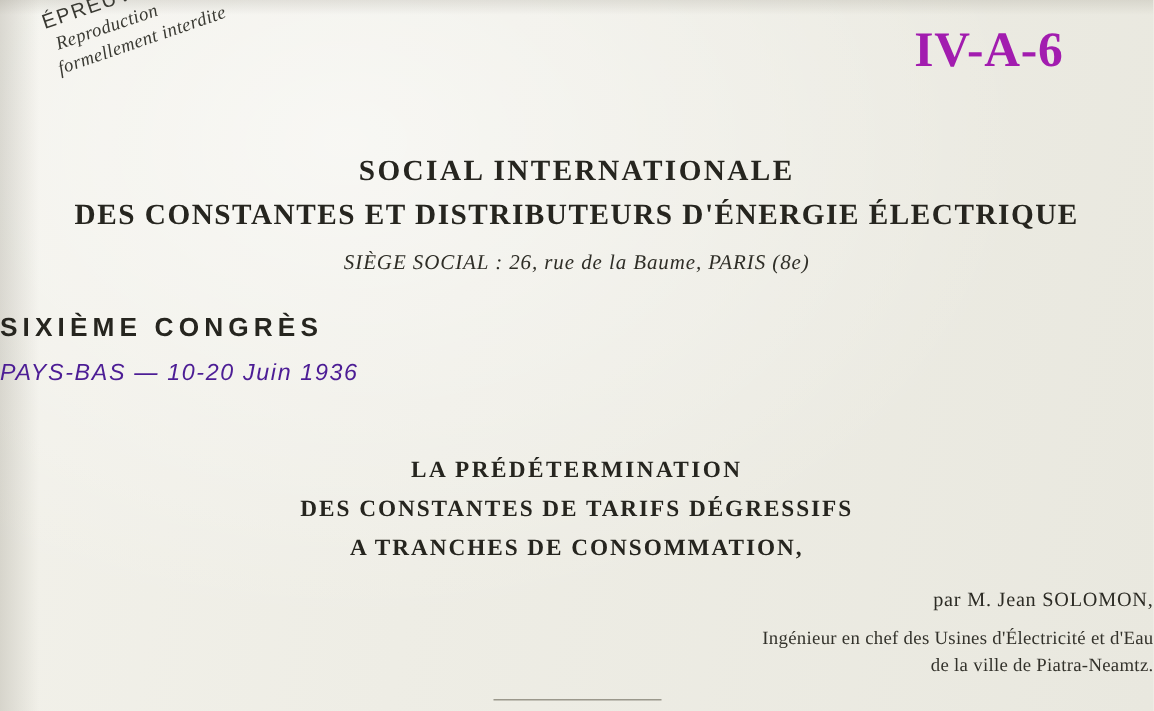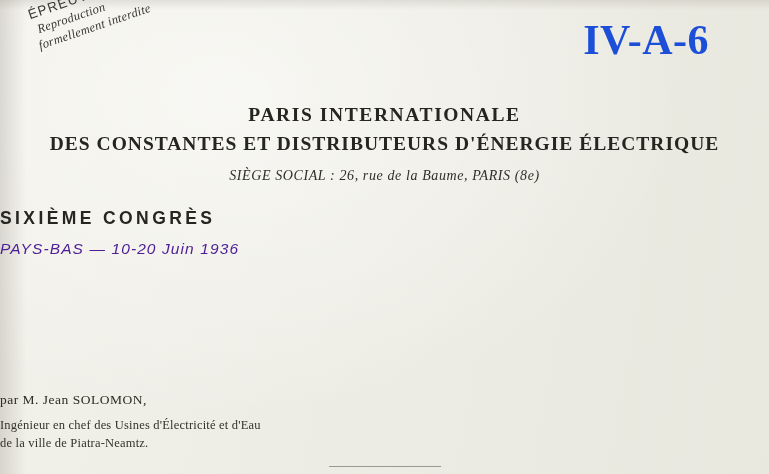--- a/index.html
+++ b/index.html
@@ -71,24 +71,24 @@
     margin-left: 0px;
     letter-spacing: 0.3px;
   }
 
   
   .doc-ref {
     position: absolute;
     right: 60px;
     top: 16px;
     font-family: "Liberation Serif", serif;
-    font-size: 42px;
+    font-size: 33px;
     font-weight: bold;
     letter-spacing: 0.5px;
-    color: #1d4ed8;
+    color: #a21caf;
   }
 
   
   .masthead {
     position: absolute;
     left: 0;
     right: 0;
     top: 104px;
     text-align: center;
   }
@@ -165,21 +165,21 @@
     font-weight: bold;
     letter-spacing: 1.3px;
     margin-top: 8px;
     color: #26251f;
   }
 
   .byline {
     position: absolute;
     left: 0; right: 0;
     top: 392px;
-    text-align: left;
+    text-align: right;
   }
   .byline .author {
     font-family: "Liberation Serif", serif;
     font-size: 13.5px;
     letter-spacing: 0.5px;
     color: #2c2b24;
   }
   .byline .affil1 {
     font-family: "Liberation Serif", serif;
     font-size: 12.5px;
@@ -217,30 +217,35 @@
 
   <div class="stamp">
     <div class="stamp-line1">ÉPREUVE</div>
     <div class="stamp-line2">Reproduction</div>
     <div class="stamp-line3">formellement interdite</div>
   </div>
 
   <div class="doc-ref">IV-A-6</div>
 
   <div class="masthead">
-    <div class="org-line1">PARIS INTERNATIONALE</div>
+    <div class="org-line1">SOCIAL INTERNATIONALE</div>
     <div class="org-line2">DES CONSTANTES ET DISTRIBUTEURS D'ÉNERGIE ÉLECTRIQUE</div>
     <div class="org-address">SIÈGE SOCIAL : 26, rue de la Baume, PARIS (8e)</div>
   </div>
 
   <div class="congress">
     <div class="congress-title">SIXIÈME CONGRÈS</div>
     <div class="congress-sub">PAYS-BAS — 10-20 Juin 1936</div>
   </div>
 
+  <div class="paper-title">
+    <div class="t1">LA PRÉDÉTERMINATION</div>
+    <div class="t2">DES CONSTANTES DE TARIFS DÉGRESSIFS</div>
+    <div class="t3">A TRANCHES DE CONSOMMATION,</div>
+  </div>
 
   <div class="byline">
     <div class="author">par M. Jean SOLOMON,</div>
     <div class="affil1">Ingénieur en chef des Usines d'Électricité et d'Eau</div>
     <div class="affil2">de la ville de Piatra-Neamtz.</div>
   </div>
 
   <div class="rule"></div>
 
 </div>

